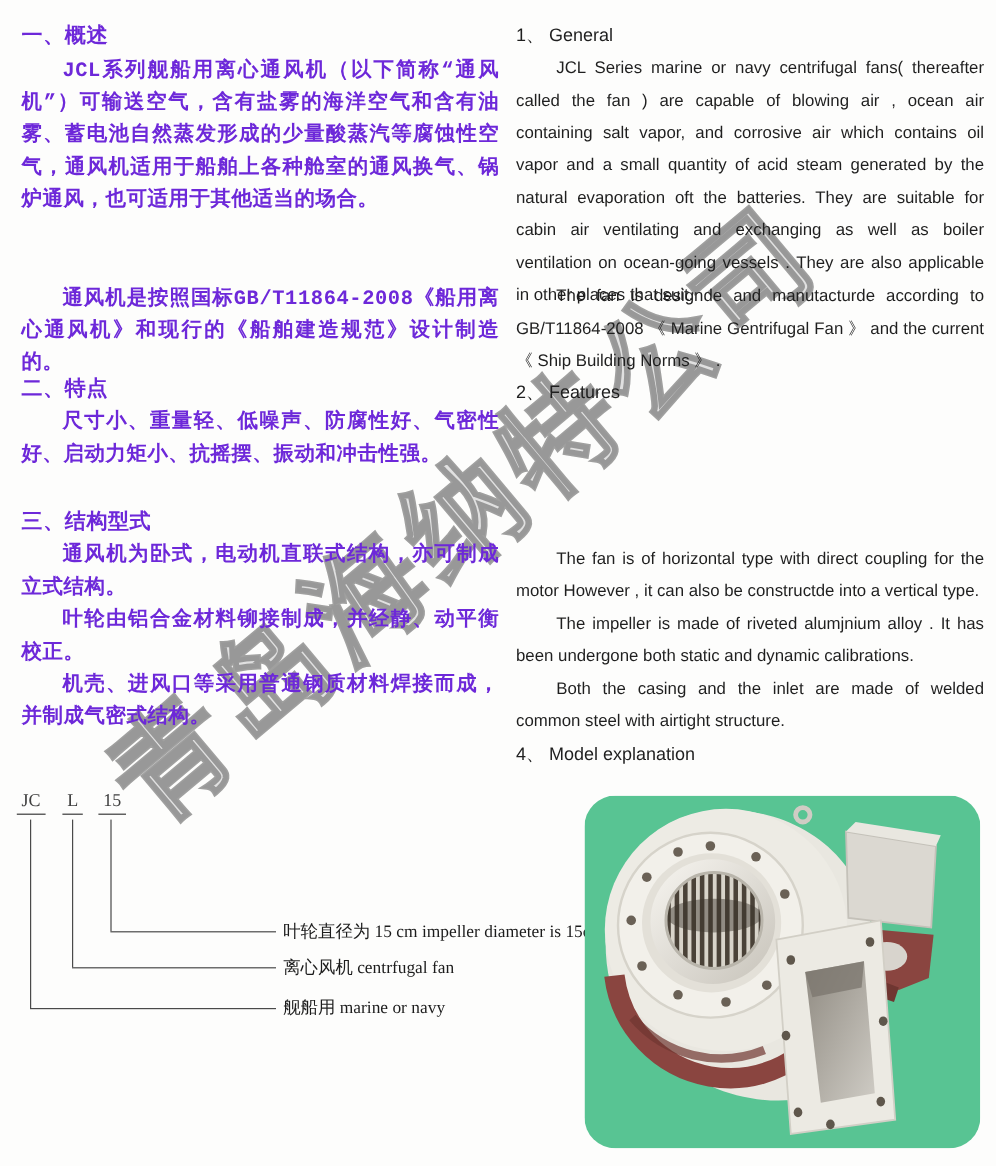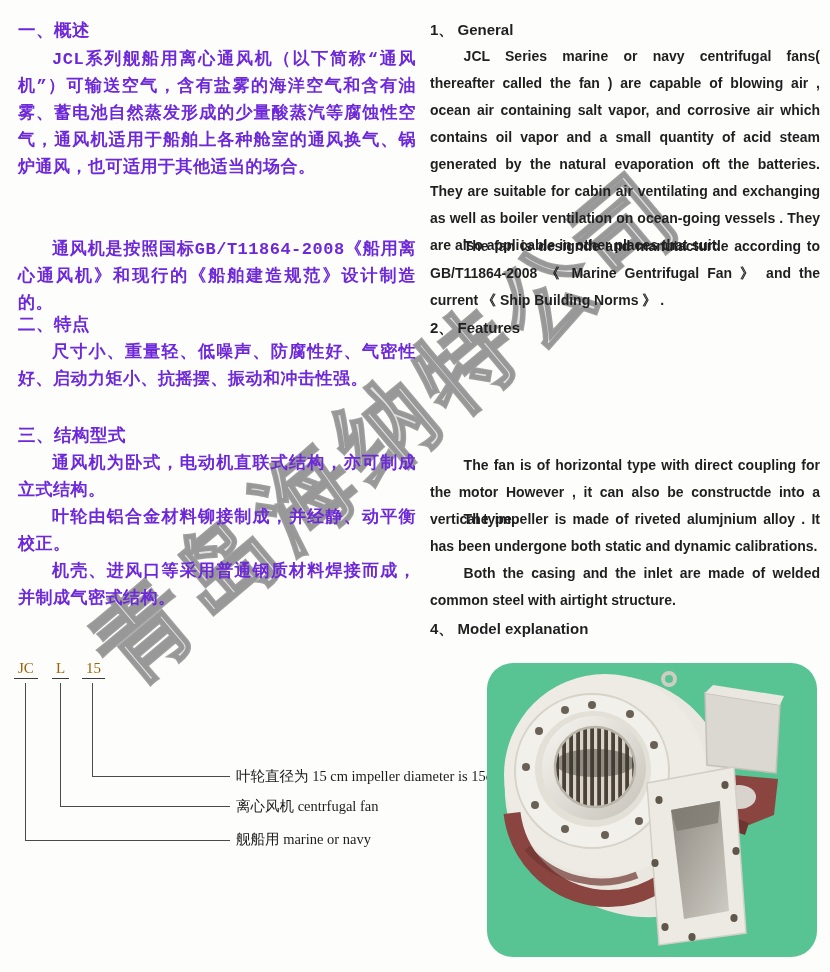--- a/index.html
+++ b/index.html
@@ -10,39 +10,39 @@
   
   .watermark{
     position:absolute; left:26px; top:368px; width:726px; height:130px;
     font-family:"Liberation Serif",serif; font-size:96px; font-weight:700;
     letter-spacing:9px; white-space:nowrap; text-align:center; line-height:120px;
     color:rgba(150,150,150,0.28);
     -webkit-text-stroke:2.5px rgba(128,128,128,0.75);
     transform:rotate(-40deg); z-index:0; pointer-events:none; user-select:none;
   }
   
-  .blk{position:absolute; z-index:1;font-weight:bold;}
+  .blk{position:absolute; z-index:1;}
   .zh{
     left:18px; width:398px; font-family:Liberation Mono, monospace;
     font-size:17px; line-height:27px; font-weight:600; color:#6d28d9;
     text-align:justify; letter-spacing:0.5px;
   }
   .zh.head{font-weight:700; font-size:17.5px;}
   .zh.para{text-indent:2em;}
   .en{
     left:430px; width:390px; font-family:"Liberation Sans",sans-serif;
     font-size:14px; line-height:27px; color:#1f1f1f; text-align:justify;
   }
   .en.head{font-size:15px; text-align:left;}
   .en.para{text-indent:2.4em;}
   
   .diagram{position:absolute; left:0; top:650px; width:440px; height:215px; z-index:1;}
   .mcode{
     position:absolute; font-family:"Liberation Serif",serif; font-size:15px;
-    color:#a16207; border-bottom:1.5px solid #3a3a3a; padding:0 4px 1px 4px;
+    color:#404040; border-bottom:1.5px solid #3a3a3a; padding:0 4px 1px 4px;
   }
   .vline{position:absolute; width:0; border-left:1.2px solid #4a4a4a;}
   .hline{position:absolute; height:0; border-top:1.2px solid #4a4a4a;}
   .mlabel{
     position:absolute; left:236px; white-space:nowrap;
     font-family:"Liberation Serif",serif; font-size:14.5px; color:#1c1c1c;
   }
   
   .photo{
     position:absolute; left:487px; top:663px; width:330px; height:294px;

